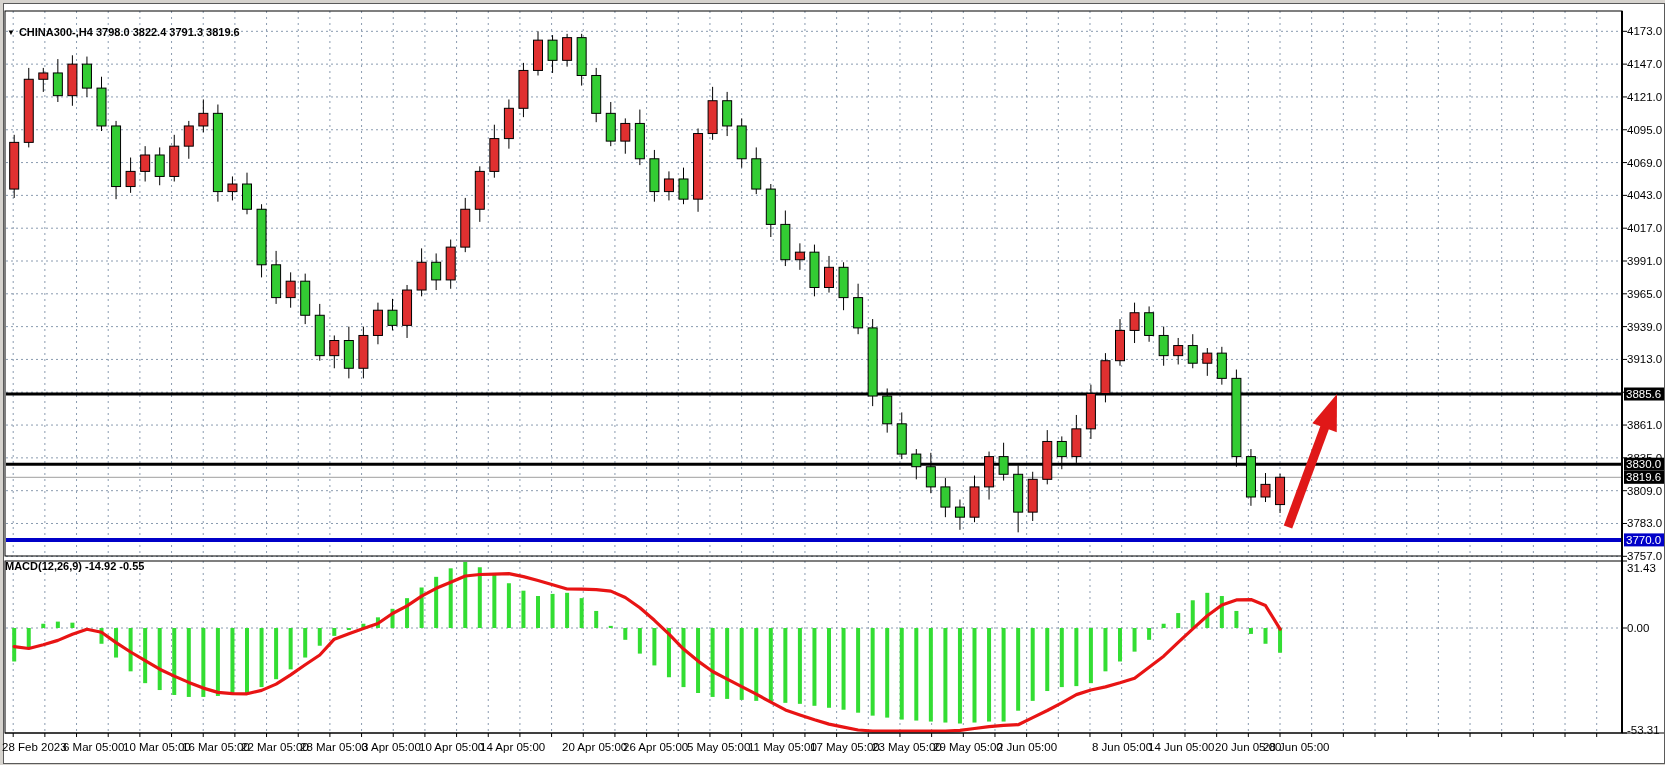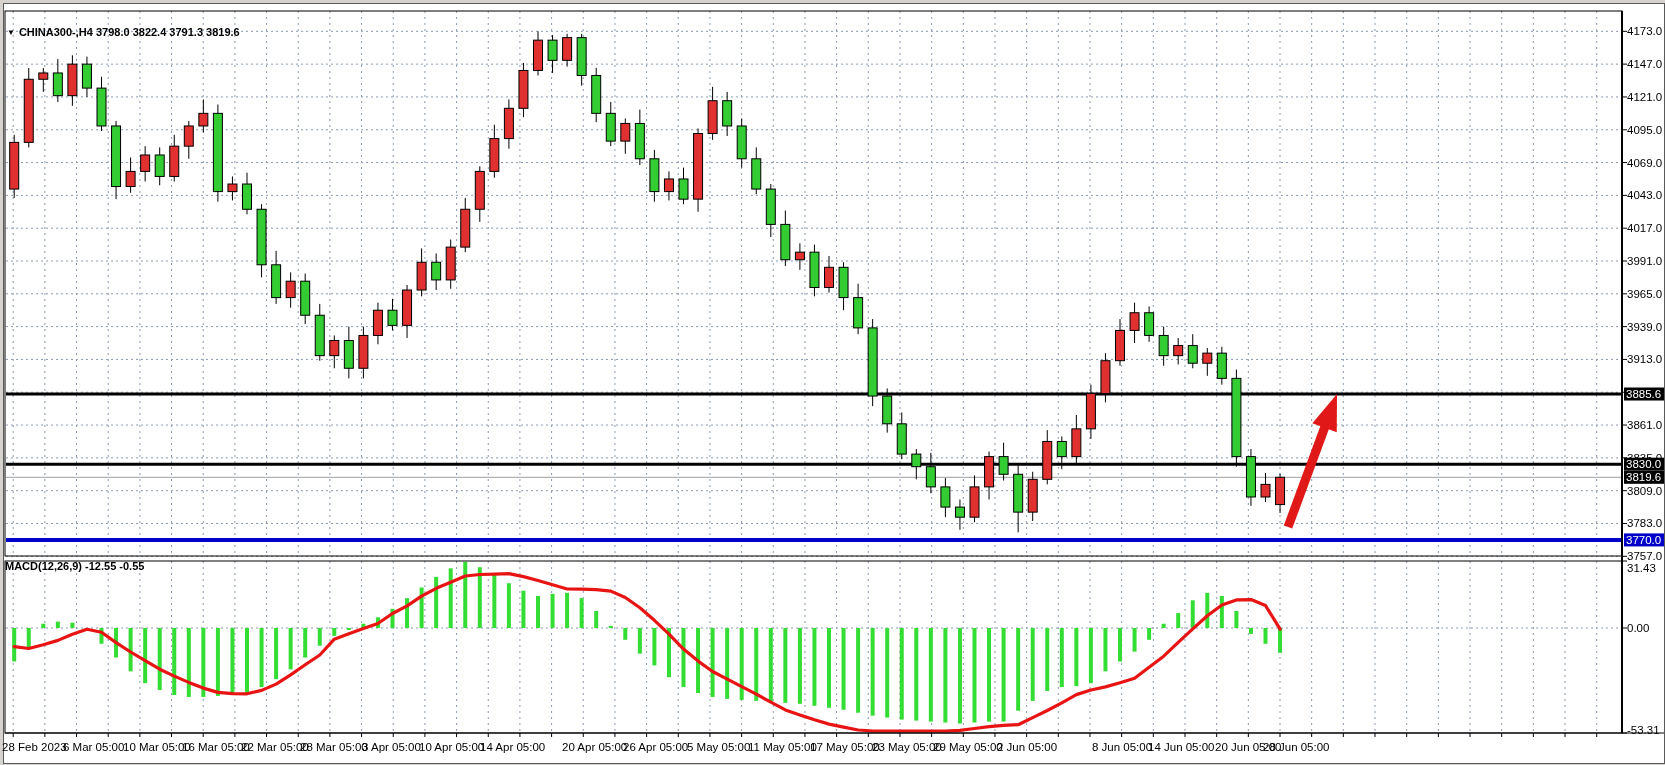--- a/index.html
+++ b/index.html
@@ -552,15 +552,15 @@
         <text x="1215" y="751" font-size="11.5" fill="#000">20 Jun 05:00</text>
         <text x="1263" y="751" font-size="11.5" fill="#000">28 Jun 05:00</text>
       </g>
     </svg>
 
   <div class="overlay-label symbol-label">
     <span class="tri">▼</span><span>CHINA300-,H4</span>&nbsp;<span>3798.0 3822.4 3791.3 3819.6</span>
   </div>
 
   <div class="overlay-label macd-label">
-    <span>MACD(12,26,9)</span>&nbsp;<span>-12.55 -0.55</span>
+    <span>MACD(12,26,9)</span>&nbsp;<span>-14.92 -0.55</span>
   </div>
 </div>
 
 </body></html>

